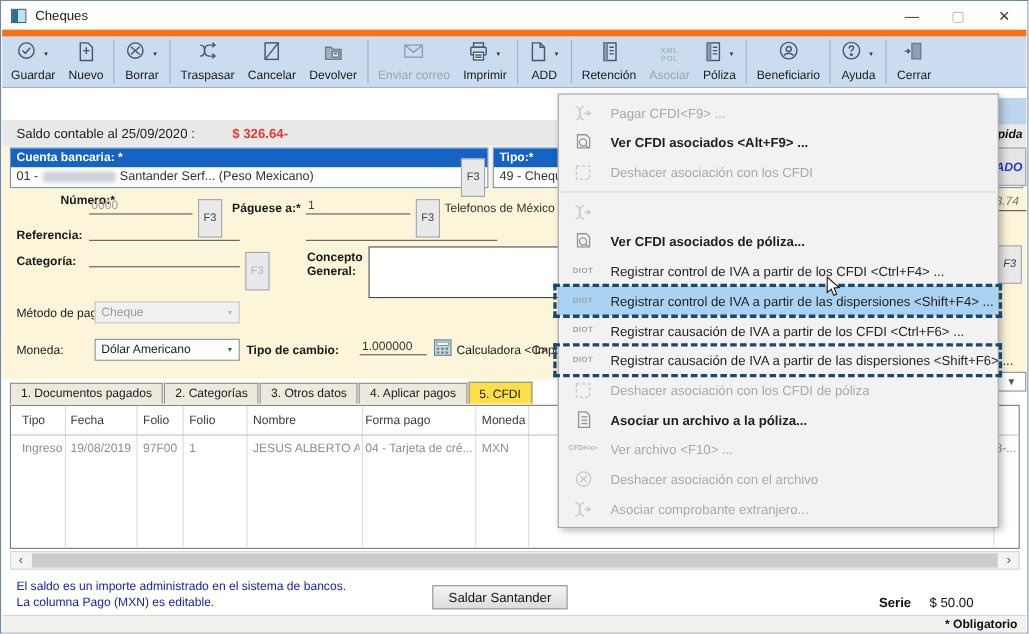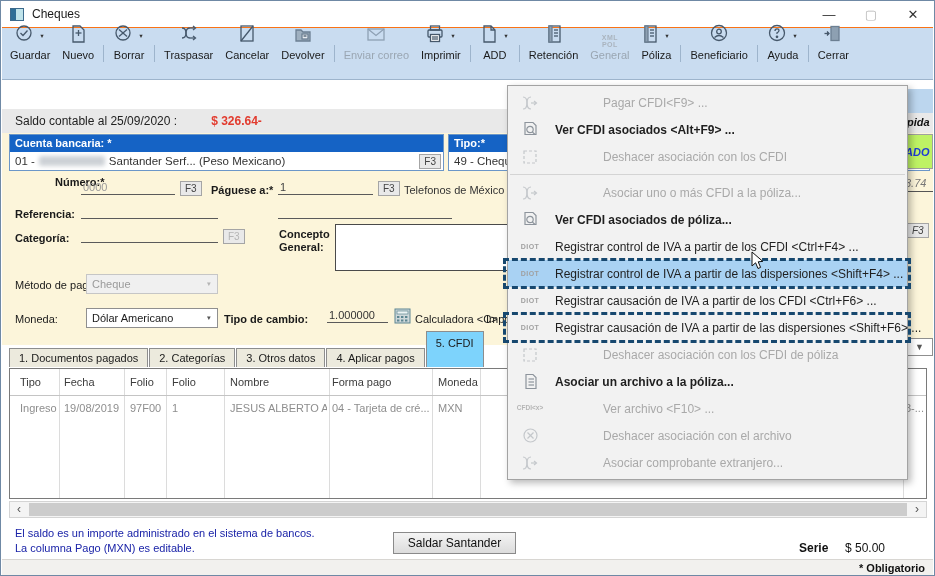--- a/index.html
+++ b/index.html
@@ -9,58 +9,58 @@
     border:1px solid #6f89a5; overflow:hidden; font-family:"Liberation Sans", sans-serif;
   }
   
   .titlebar { position:absolute; left:0; top:0; right:0; height:26px; background:#ffffff; display:flex; align-items:center; }
   .title-icon { width:14px; height:13px; margin-left:9px; border:1px solid #3c6a8c; background:linear-gradient(90deg,#2e6e96 0 45%,#bfe3ea 45% 100%); }
   .title-text { font-size:12px; color:#1a1a1a; margin-left:8px; }
   .win-controls { margin-left:auto; display:flex; height:100%; }
   .win-btn { width:42px; height:100%; display:flex; align-items:center; justify-content:center; font-size:13px; color:#333; }
   .win-btn.max { color:#b5b5b5; }
   
-  .toolbar { position:absolute; left:1px; right:1px; top:26px; height:53px; background:#c9dcf0; border-top:1px solid #f97316; border-bottom:1px solid #9db4cc; display:flex; align-items:stretch; padding:15px 2px; }
+  .toolbar { position:absolute; left:1px; right:1px; top:26px; height:53px; background:#c9dcf0; border-top:6px solid #f97316; border-bottom:1px solid #9db4cc; display:flex; align-items:stretch; padding:1px 2px; }
   .tb-btn { display:flex; flex-direction:column; align-items:center; justify-content:flex-end; padding:3px 6px 3px; position:relative; min-width:42px; }
   .tb-iconrow { display:flex; align-items:center; height:26px; }
   .tb-label { font-size:11px; color:#1a1a1a; margin-top:1px; white-space:nowrap; }
   .tb-btn.disabled .tb-label { color:#9aa6b2; }
   .tb-btn.disabled svg { opacity:.45; }
   .tb-dd { font-size:8px; color:#333; margin-left:4px; }
   .tb-sep { width:1px; background:#9db4cc; margin:2px 3px; }
   .tb-btn svg { stroke:#46586b; fill:none; stroke-width:1.3; }
   .xmlpol { font-size:7px; line-height:7px; color:#aab4be; text-align:center; font-weight:bold; letter-spacing:.5px; }
   
   .whitestrip { position:absolute; left:1px; right:1px; top:80px; height:28px; background:#ffffff; }
   .saldo-row { position:absolute; left:1px; right:1px; top:108px; height:24px; background:#e9e9e9; display:flex; align-items:center; font-size:12px; }
   .saldo-label { color:#222; margin-left:13px; }
   .saldo-value { color:#e23b2e; font-weight:bold; margin-left:34px; }
   
   .formarea { position:absolute; left:1px; right:1px; top:132px; height:212px; background:#fcf5da; }
   .hpanel { position:absolute; border:1px solid #6b96c8; background:#fff; }
   .hpanel .hhead { height:17px; background:#1563c5; color:#fff; font-size:11px; font-weight:bold; padding:2px 0 0 5px; }
   .hpanel .hbody { height:18px; display:flex; align-items:center; font-size:11.5px; color:#333; padding-left:5px; }
   .redacted { display:inline-block; width:66px; height:10px; margin:0 4px; background:#cdd1d6; filter:blur(2px); border-radius:2px; }
-  .f3btn { font-size:10px; color:#444; background:#e9e9e9; border:1px solid #a5a5a5; padding:1px 4px; line-height:11px; }
+  .f3btn { font-size:10px; color:#444; background:#e9e9e9; border:1px solid #a5a5a5; padding:11px 4px; line-height:11px; }
   .f3btn.dis { color:#b5b5b5; }
   .flabel { position:absolute; font-size:11px; font-weight:bold; color:#1a1a1a; }
   .flabel.plain { font-weight:normal; }
   .uline { position:absolute; border-bottom:1px solid #5a5a5a; font-size:11px; color:#9a9a9a; padding:0 2px 1px; height:14px; }
   .combo { position:absolute; height:20px; border:1px solid #8f8f8f; background:#fff; font-size:11px; color:#1a1a1a; display:flex; align-items:center; padding-left:5px; }
   .combo .chev { margin-left:auto; width:16px; height:100%; display:flex; align-items:center; justify-content:center; color:#555; font-size:9px; }
   .combo.dis { background:#f0f0f0; border-color:#c6c6c6; color:#9a9a9a; }
   .combo.dis .chev { color:#b5b5b5; }
   .textarea { position:absolute; background:#fff; border:1px solid #4a4a4a; }
   .calc-ic { position:absolute; }
   
   .frag { position:absolute; z-index:5;font-style:italic; }
   
   .tabs { position:absolute; left:8px; top:344px; height:22px; display:flex; align-items:flex-end; z-index:2; font-size:11px; }
   .tab { border:1px solid #8d8d8d; border-bottom:none; background:#eceadd; color:#1a1a1a; padding:3px 9px 3px; height:19px; margin-right:1px; white-space:nowrap; }
-  .tab.active { background:#7dd3fc; height:36px; padding-top:5px; position:relative; z-index:3; }
+  .tab.active { background:#fde047; height:20px; padding-top:5px; position:relative; z-index:3; }
   
   .tablewrap { position:absolute; left:8px; right:7px; top:367px; height:131px; background:#fff; border:1px solid #7a7a7a; z-index:1; }
   .tsep { position:absolute; top:0; bottom:0; width:1px; background:#dcdcdc; }
   .thead-line { position:absolute; left:0; right:0; top:26px; height:1px; background:#c4c4c4; }
   .tcell { position:absolute; font-size:11px; white-space:nowrap; overflow:hidden; }
   .tcell.h { top:7px; color:#3c3c3c; }
   .tcell.d { top:33px; color:#8e8e8e; }
   
   .hscroll { position:absolute; left:8px; right:7px; top:500px; height:17px; background:#f4f4f4; border:1px solid #d4d4d4; display:flex; align-items:center; }
   .hs-arrow { width:18px; text-align:center; font-size:12px; color:#555; line-height:15px; }
@@ -72,21 +72,21 @@
   .total-label { position:absolute; left:797px; top:22px; font-size:12px; font-weight:bold; color:#111; }
   .total-value { position:absolute; left:843px; top:22px; font-size:12px; color:#111; }
   .statusbar { position:absolute; left:1px; right:1px; top:558px; height:17px; background:#f2f1ee; border-top:1px solid #d8d6d2; }
   .oblig { position:absolute; right:8px; top:2px; font-size:11px; font-weight:bold; color:#111; }
   
   .menu { position:absolute; left:506px; top:84px; width:401px; background:#f2f2f2; border:1px solid #a3a3a3; box-shadow:3px 3px 7px rgba(0,0,0,.28); z-index:50; padding:3px 0; }
   .mi { position:relative; height:27px; display:flex; align-items:center; font-size:12px; color:#1f1f1f; padding-left:9px; }
   .mi .mic { width:26px; display:flex; align-items:center; justify-content:center; flex:none; }
   .mi .mlabel { margin-left:12px; white-space:nowrap; }
   .mi.bold .mlabel { font-weight:bold; }
-  .mi.dis { color:#a9a9a9;gap:48px; }
+  .mi.dis { color:#a9a9a9; }
   .mi.dis svg { opacity:.45; }
   .mi.hilite { background:#a9d2f3; }
   .mi.annot::after { content:""; position:absolute; left:-5px; right:-4px; top:-2px; bottom:-2px; border:3px dashed #17486f; pointer-events:none; }
   .msep { height:1px; background:#d4d4d4; margin:4px 2px; }
   .diot-ic { font-size:7px; font-weight:bold; color:#a0a0a0; letter-spacing:.5px; }
   .cfdix-ic { font-size:6.5px; line-height:6.5px; font-weight:bold; color:#b5b5b5; text-align:center; }
   .mi svg { stroke:#8d949c; fill:none; stroke-width:1.2; }
   
   .cursor { position:absolute; left:750px; top:250px; z-index:100; }
 </style>
@@ -215,21 +215,21 @@
               <line x1="9" y1="9" x2="13" y2="9"></line>
               <line x1="9" y1="12" x2="13" y2="12"></line>
             </svg></span>
         </div>
       <div class="tb-label">Retención</div>
     </div>
     <div class="tb-btn disabled">
       <div class="tb-iconrow">
           <span class="xmlpol"><span>XML</span><br><span>POL</span></span>
         </div>
-      <div class="tb-label">General</div>
+      <div class="tb-label">Asociar</div>
     </div>
     <div class="tb-btn">
       <div class="tb-iconrow">
           <span><svg width="18" height="20" viewBox="0 0 18 20">
               <rect x="4" y="2" width="11" height="16"></rect>
               <rect x="4" y="2" width="3" height="16" fill="#8da0b2" stroke="#6c7f92"></rect>
               <line x1="9" y1="6" x2="13" y2="6"></line>
               <line x1="9" y1="9" x2="13" y2="9"></line>
               <line x1="9" y1="12" x2="13" y2="12"></line>
             </svg></span>
@@ -342,21 +342,21 @@
             <rect x="7" y="11.5" width="2.4" height="2"></rect>
             <rect x="11" y="11.5" width="2.4" height="2"></rect>
           </g>
         </svg></span>
     <div style="position:absolute; left:413px; top:180px; font-size:11px; color:#1a1a1a;">Calculadora &lt;C&gt;</div>
     <div style="position:absolute; left:484px; top:180px; font-size:11px; color:#1a1a1a;">Importe:</div>
   </div>
 
   <div class="frag" style="left:903px; top:88px; width:29px; height:24px; background:#bcd6ee;"></div>
   <div class="frag" style="left:906px; top:115px; font-size:11px; font-weight:bold; color:#111;">pida</div>
-  <div class="frag" style="left:903px; top:133px; width:29px; height:35px; background:#bef264; border:1px solid #a0a0a0; display:flex; align-items:center; justify-content:flex-start;">
+  <div class="frag" style="left:903px; top:133px; width:29px; height:35px; background:#e5e5e5; border:1px solid #a0a0a0; display:flex; align-items:center; justify-content:flex-start;">
     <span style="font-size:11px; font-weight:bold; color:#1f3bd4;">ADO</span>
   </div>
   <div class="frag" style="left:904px; top:176px; font-size:11px; color:#777; border-bottom:1px solid #555; padding-bottom:2px; width:28px;">3.74</div>
   <span class="frag f3btn" style="left:906px; top:222px;">F3</span>
   <div class="frag combo" style="left:905px; top:337px; width:27px; height:18px; padding-left:0;">
     <span class="chev" style="margin:0 auto;">▼</span>
   </div>
 
   <div class="tabs">
     <div class="tab">1. Documentos pagados</div>
@@ -445,21 +445,20 @@
     <div class="msep"></div>
     <div class="mi dis">
       <span class="mic">
           <svg width="18" height="16" viewBox="0 0 18 16">
             <path d="M2 2 q4 0 4 6 q0 6 4 6"></path>
             <path d="M2 14 q4 0 4 -6 q0 -6 4 -6"></path>
             <line x1="10" y1="8" x2="15" y2="8"></line>
             <polyline points="13,6 15.5,8 13,10"></polyline>
           </svg>
         </span>
-      <span class="mlabel">Asociar uno o más CFDI a la póliza...</span>
     </div>
     <div class="mi bold">
       <span class="mic">
           <svg width="17" height="17" viewBox="0 0 17 17">
             <path d="M3 1.5 h8 l3 3 v9 h-11 z"></path>
             <circle cx="8" cy="8.5" r="3.2" fill="#f2f2f2"></circle>
             <line x1="10.3" y1="10.8" x2="13" y2="13.5"></line>
           </svg>
         </span>
       <span class="mlabel">Ver CFDI asociados de póliza...</span>

